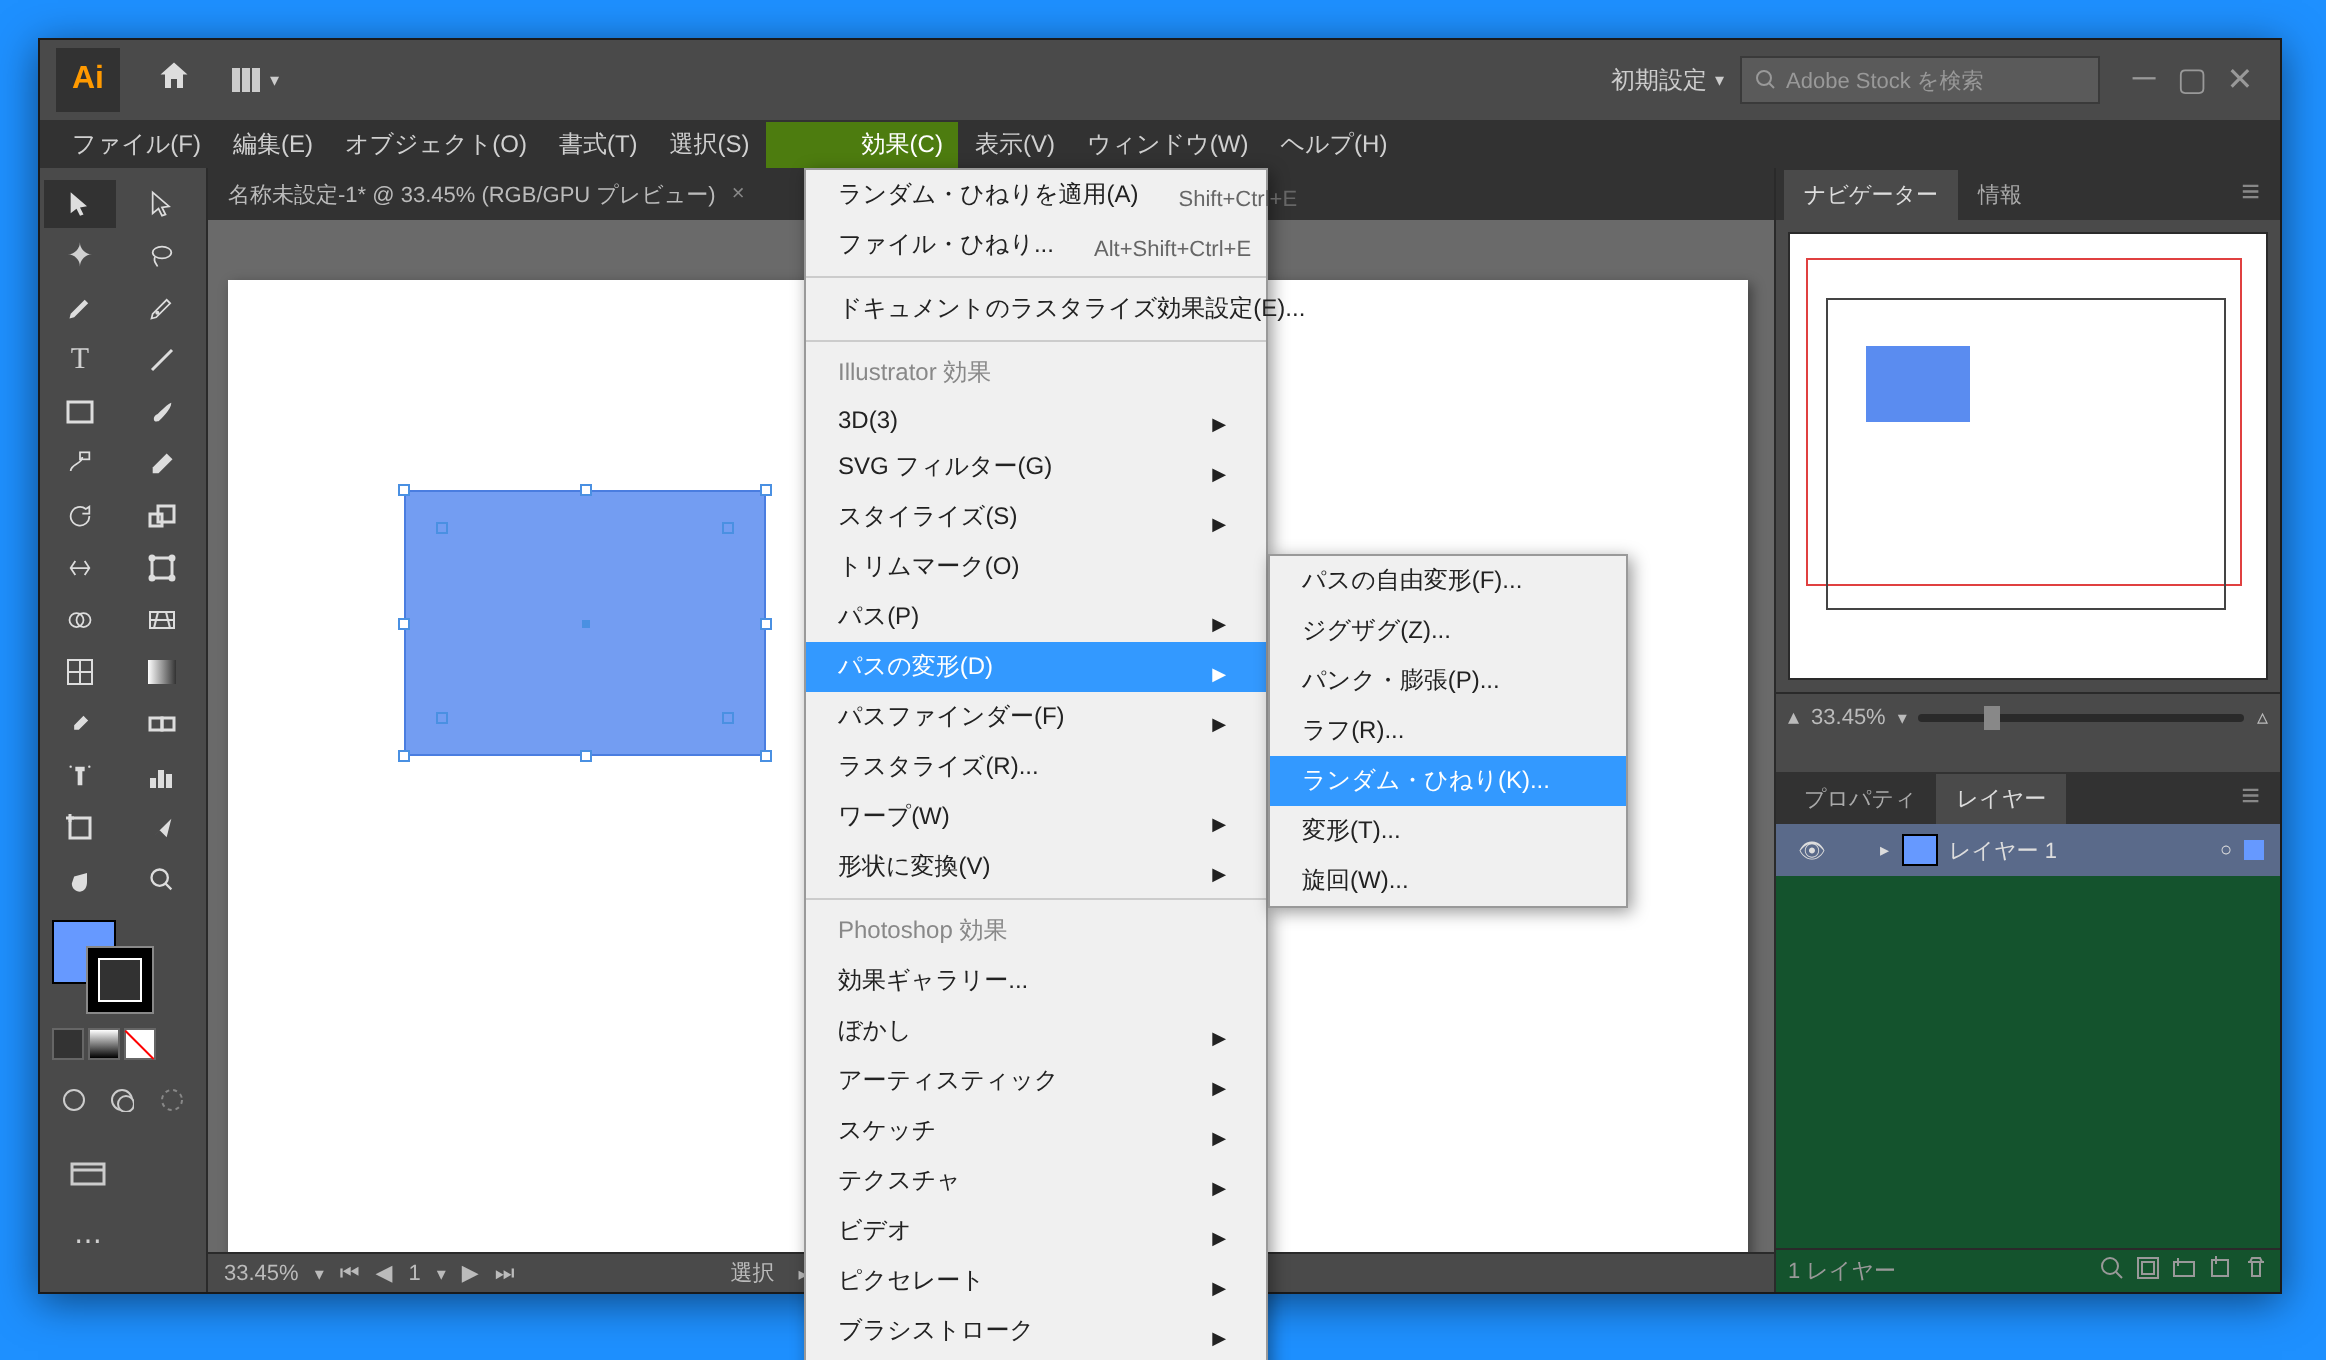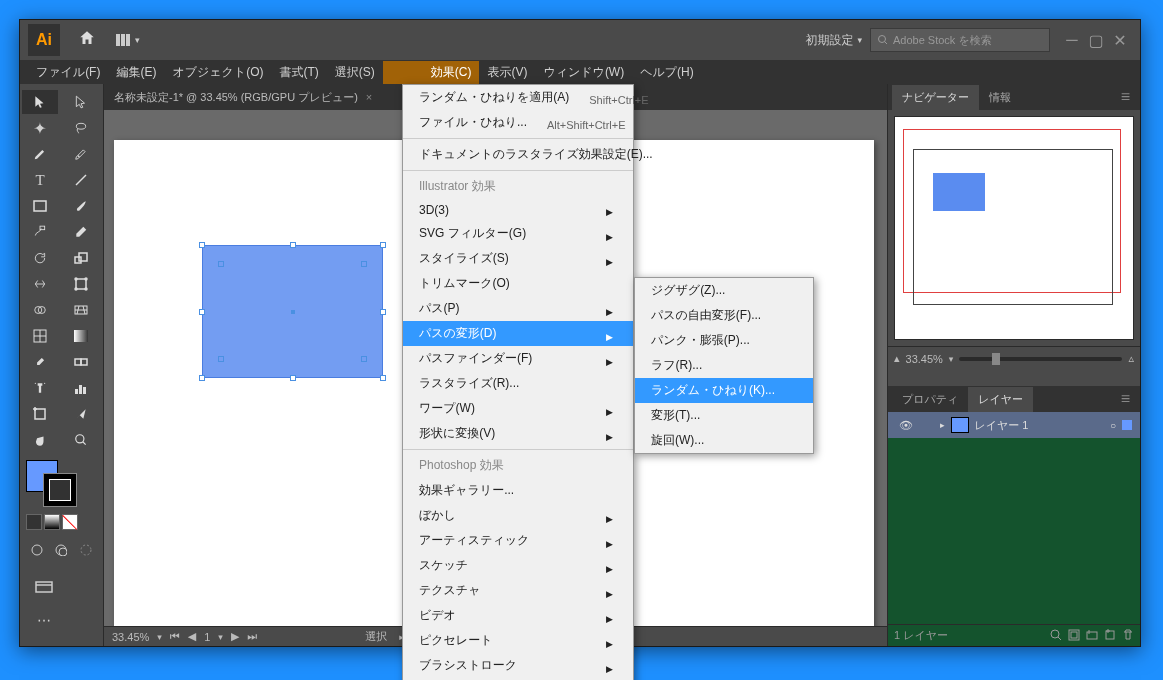--- a/index.html
+++ b/index.html
@@ -10,21 +10,21 @@
 .home-icon { color: #e0e0e0; margin: 0 10px; cursor: pointer; }
 .grid-icon { color: #e0e0e0; margin: 0 10px; cursor: pointer; display:flex; align-items:center; gap:3px;}
 .title-spacer { flex: 1; }
 .workspace-select { color: #cccccc; font-size: 12px; margin-right: 8px; display: flex; align-items: center; cursor: pointer; }
 .search-box { width: 180px; height: 24px; background: #5a5a5a; border: 1px solid #3a3a3a; display: flex; align-items: center; padding: 0 6px; color: #999; font-size: 11px; }
 .search-box svg { margin-right: 4px; }
 .window-controls { display: flex; margin-left: 10px; }
 .window-controls span { width: 24px; height: 20px; display: flex; align-items: center; justify-content: center; color: #999; cursor: pointer; }
 .menu-bar { height: 24px; background: #323232; display: flex; align-items: center; padding: 0 8px; }
 .menu-item { color: #d0d0d0; font-size: 12px; padding: 3px 8px; cursor: pointer; }
-.menu-item.active { background: #a16207; color: #fff; padding-left: 48px; }
+.menu-item.active { background: #4d7c0f; color: #fff; padding-left: 48px; }
 .main-area { display: flex; height: calc(100% - 64px); }
 .tool-panel { width: 84px; background: #4a4a4a; border-right: 1px solid #2a2a2a; padding: 4px 0; }
 .tool-grid { display: grid; grid-template-columns: 1fr 1fr; gap: 2px; padding: 2px; }
 .tool { width: 36px; height: 24px; display: flex; align-items: center; justify-content: center; color: #d0d0d0; cursor: pointer; position: relative; }
 .tool.selected { background: #323232; }
 .fill-stroke { padding: 6px; }
 .fill-box { width: 32px; height: 32px; background: #6699ff; border: 1px solid #000; position: relative; }
 .stroke-box { width: 32px; height: 32px; background: #323232; border: 5px solid #000; box-shadow: inset 0 0 0 1px #fff, 0 0 0 1px #888; position: absolute; margin-top: -18px; margin-left: 18px; }
 .swatch-row { display: flex; gap: 2px; padding: 4px 6px; }
 .swatch { width: 16px; height: 16px; border: 1px solid #666; }
@@ -507,24 +507,24 @@
     <div class="dd-item">
         <span>ブラシストローク</span>
         <span class="arrow">▶</span>
       </div>
     <div class="dd-item"></div>
 
   </div>
 
   <div class="dropdown" style="top:257px;left:614px;width:180px;">
     <div class="dd-item">
+        <span>パスの自由変形(F)...</span>
+      </div>
+    <div class="dd-item">
         <span>ジグザグ(Z)...</span>
-      </div>
-    <div class="dd-item">
-        <span>パスの自由変形(F)...</span>
       </div>
     <div class="dd-item">
         <span>パンク・膨張(P)...</span>
       </div>
     <div class="dd-item">
         <span>ラフ(R)...</span>
       </div>
     <div class="dd-item highlighted">
         <span>ランダム・ひねり(K)...</span>
       </div>

